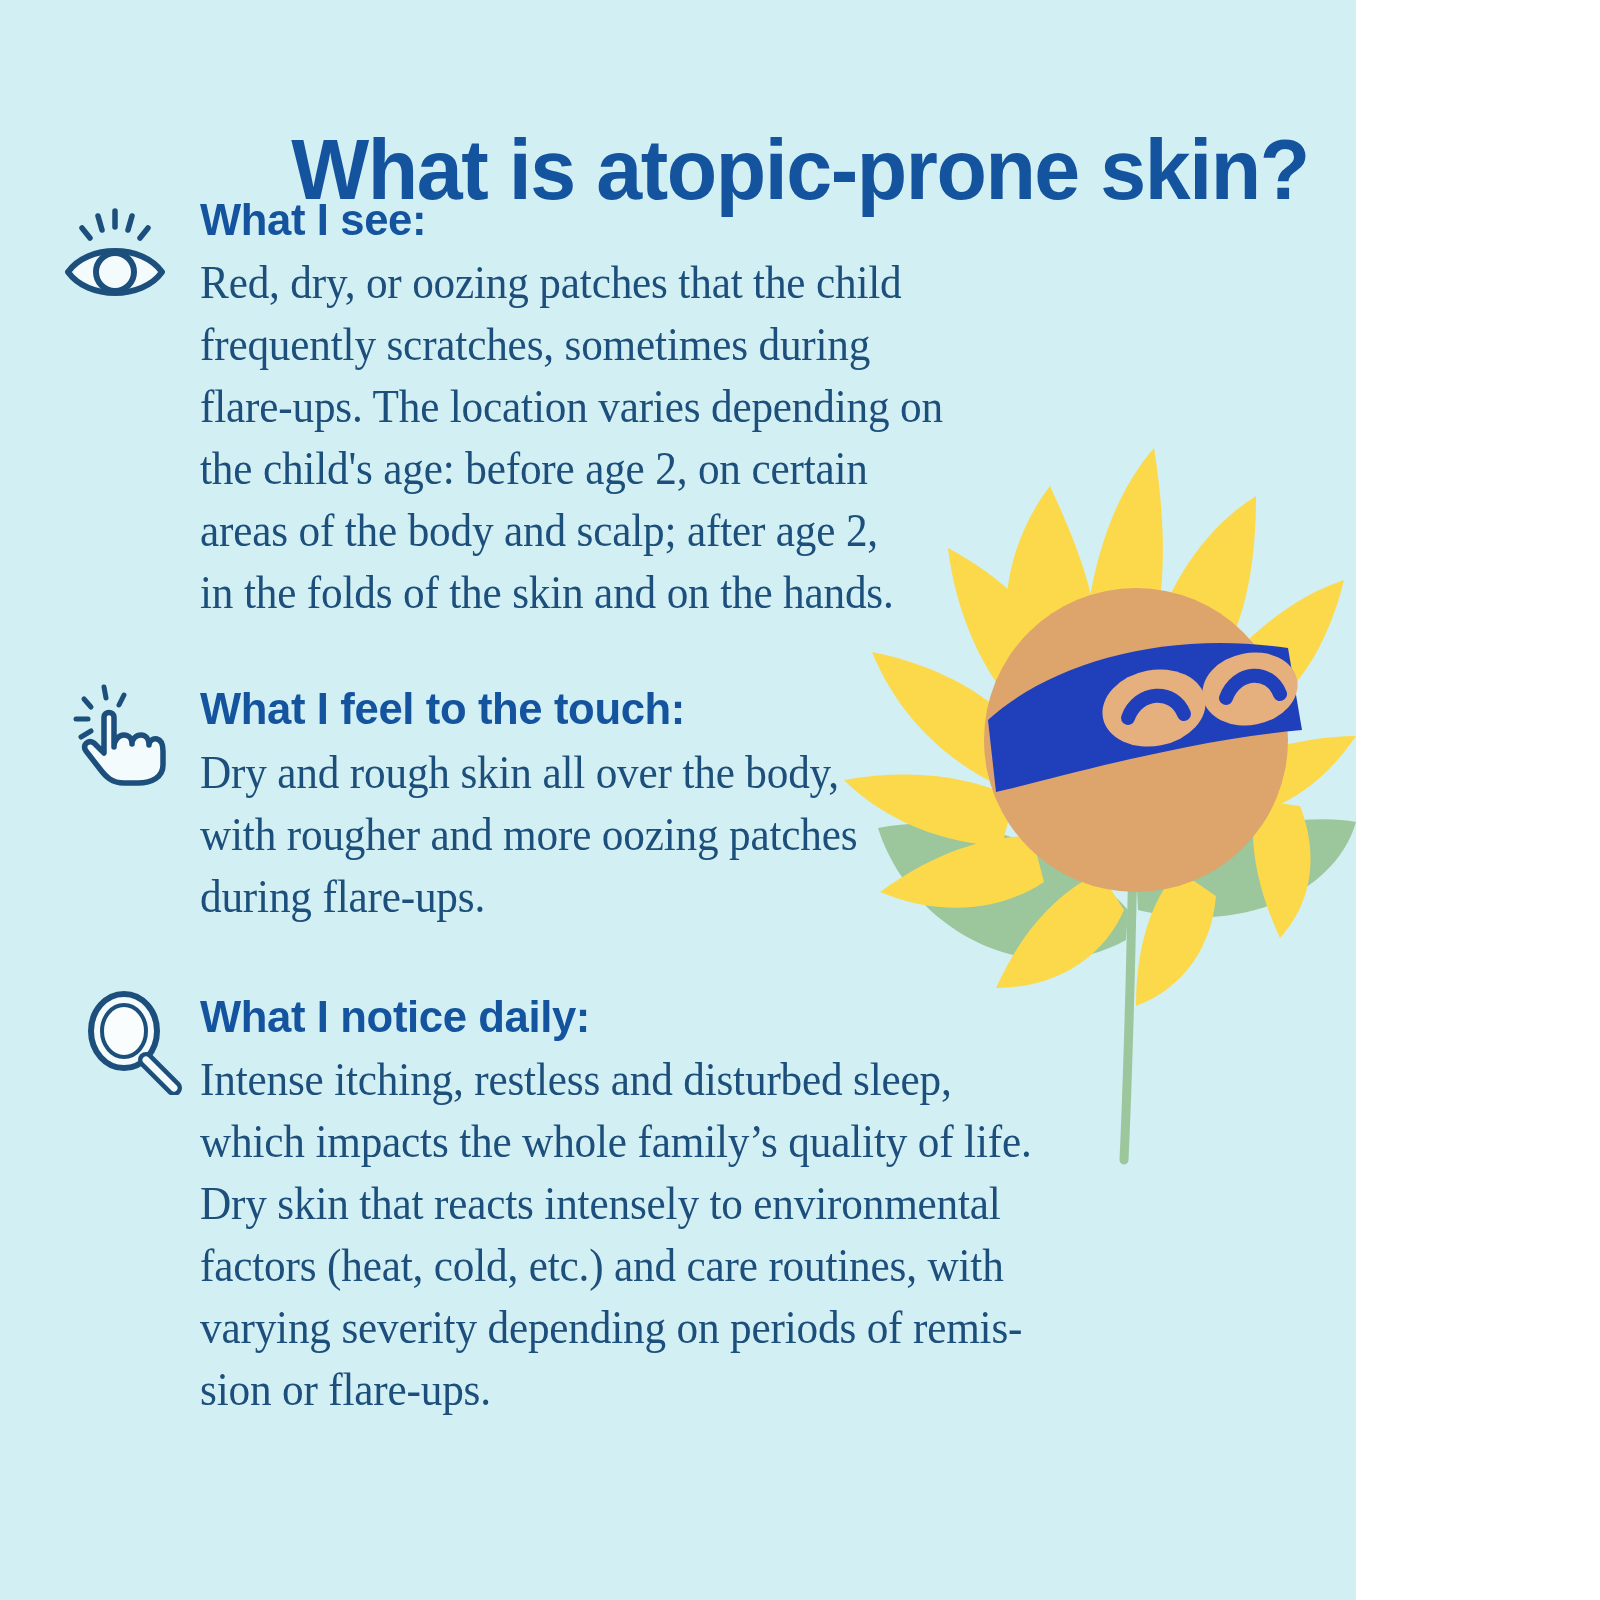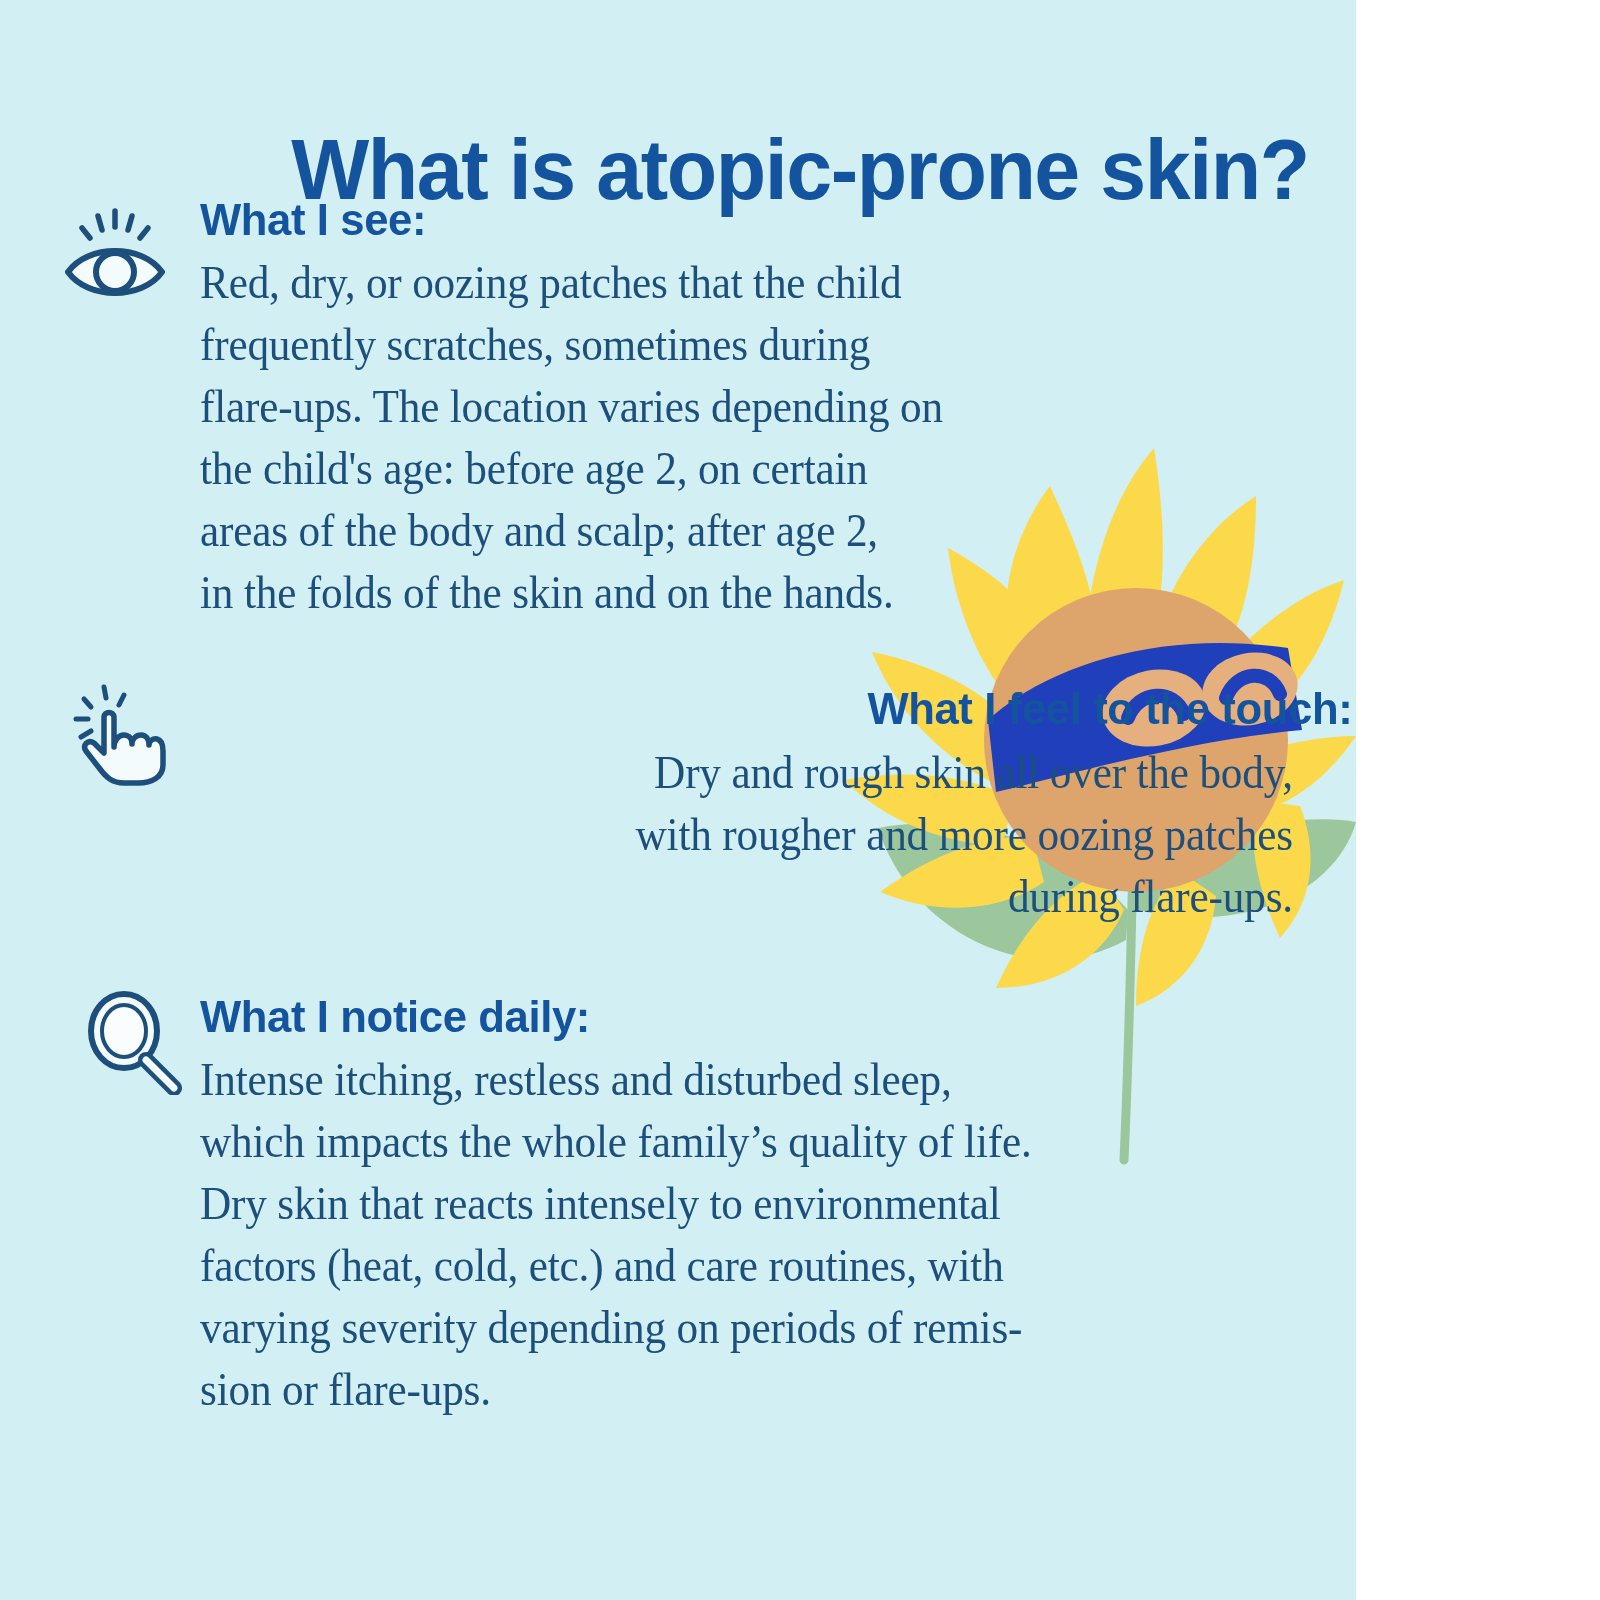--- a/index.html
+++ b/index.html
@@ -90,21 +90,21 @@
     line-height: 1.32;
     margin: 0;
     white-space: pre-line;
     transform: scaleX(0.92);
     transform-origin: left top;
     letter-spacing: -0.2px;
   }
 
   
   .sec-see   { margin-top: 0px;  margin-bottom: 62px; }
-  .sec-touch { margin-top: 8px;  margin-bottom: 66px; text-align: right; }
+  .sec-touch { margin-top: 8px;  margin-bottom: 66px; }
   .sec-daily { margin-top: 0px;  margin-bottom: 12px; }
 </style>
 </head>
 <body>
 
 <div class="poster">
 
   <div class="flower-art">
     <svg viewBox="0 0 520 740" width="520" height="740" xmlns="http://www.w3.org/2000/svg">
 

